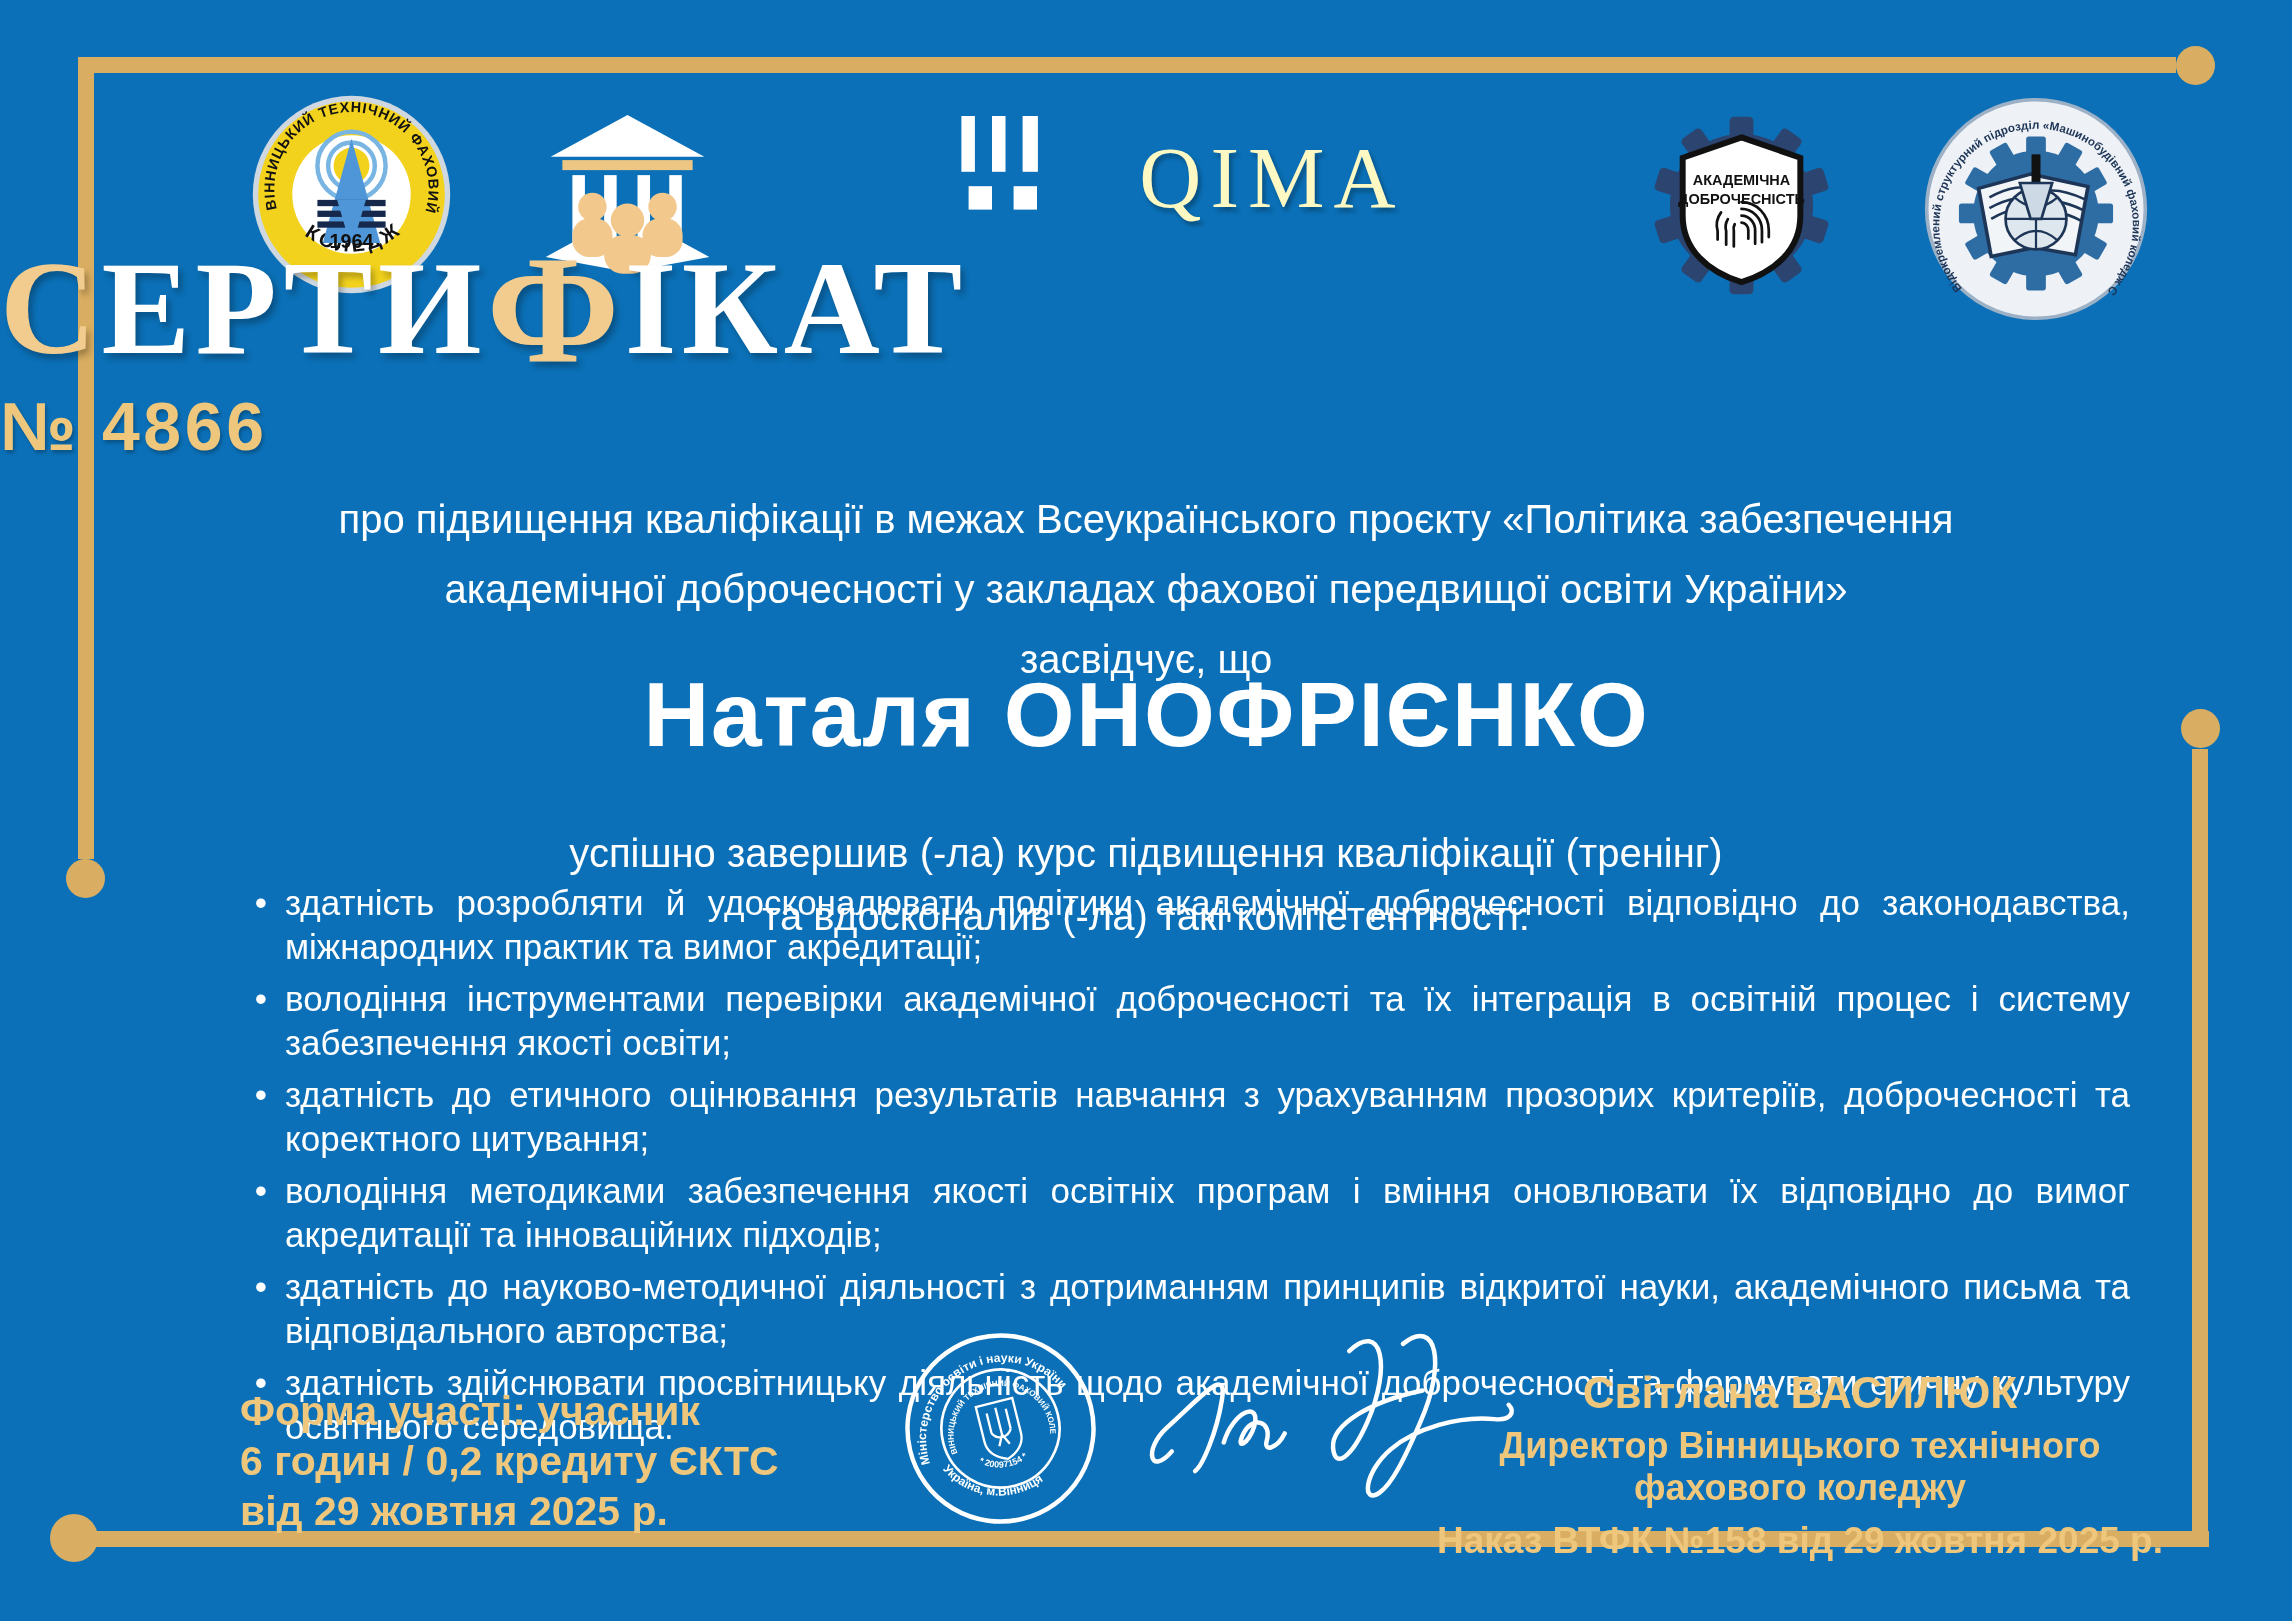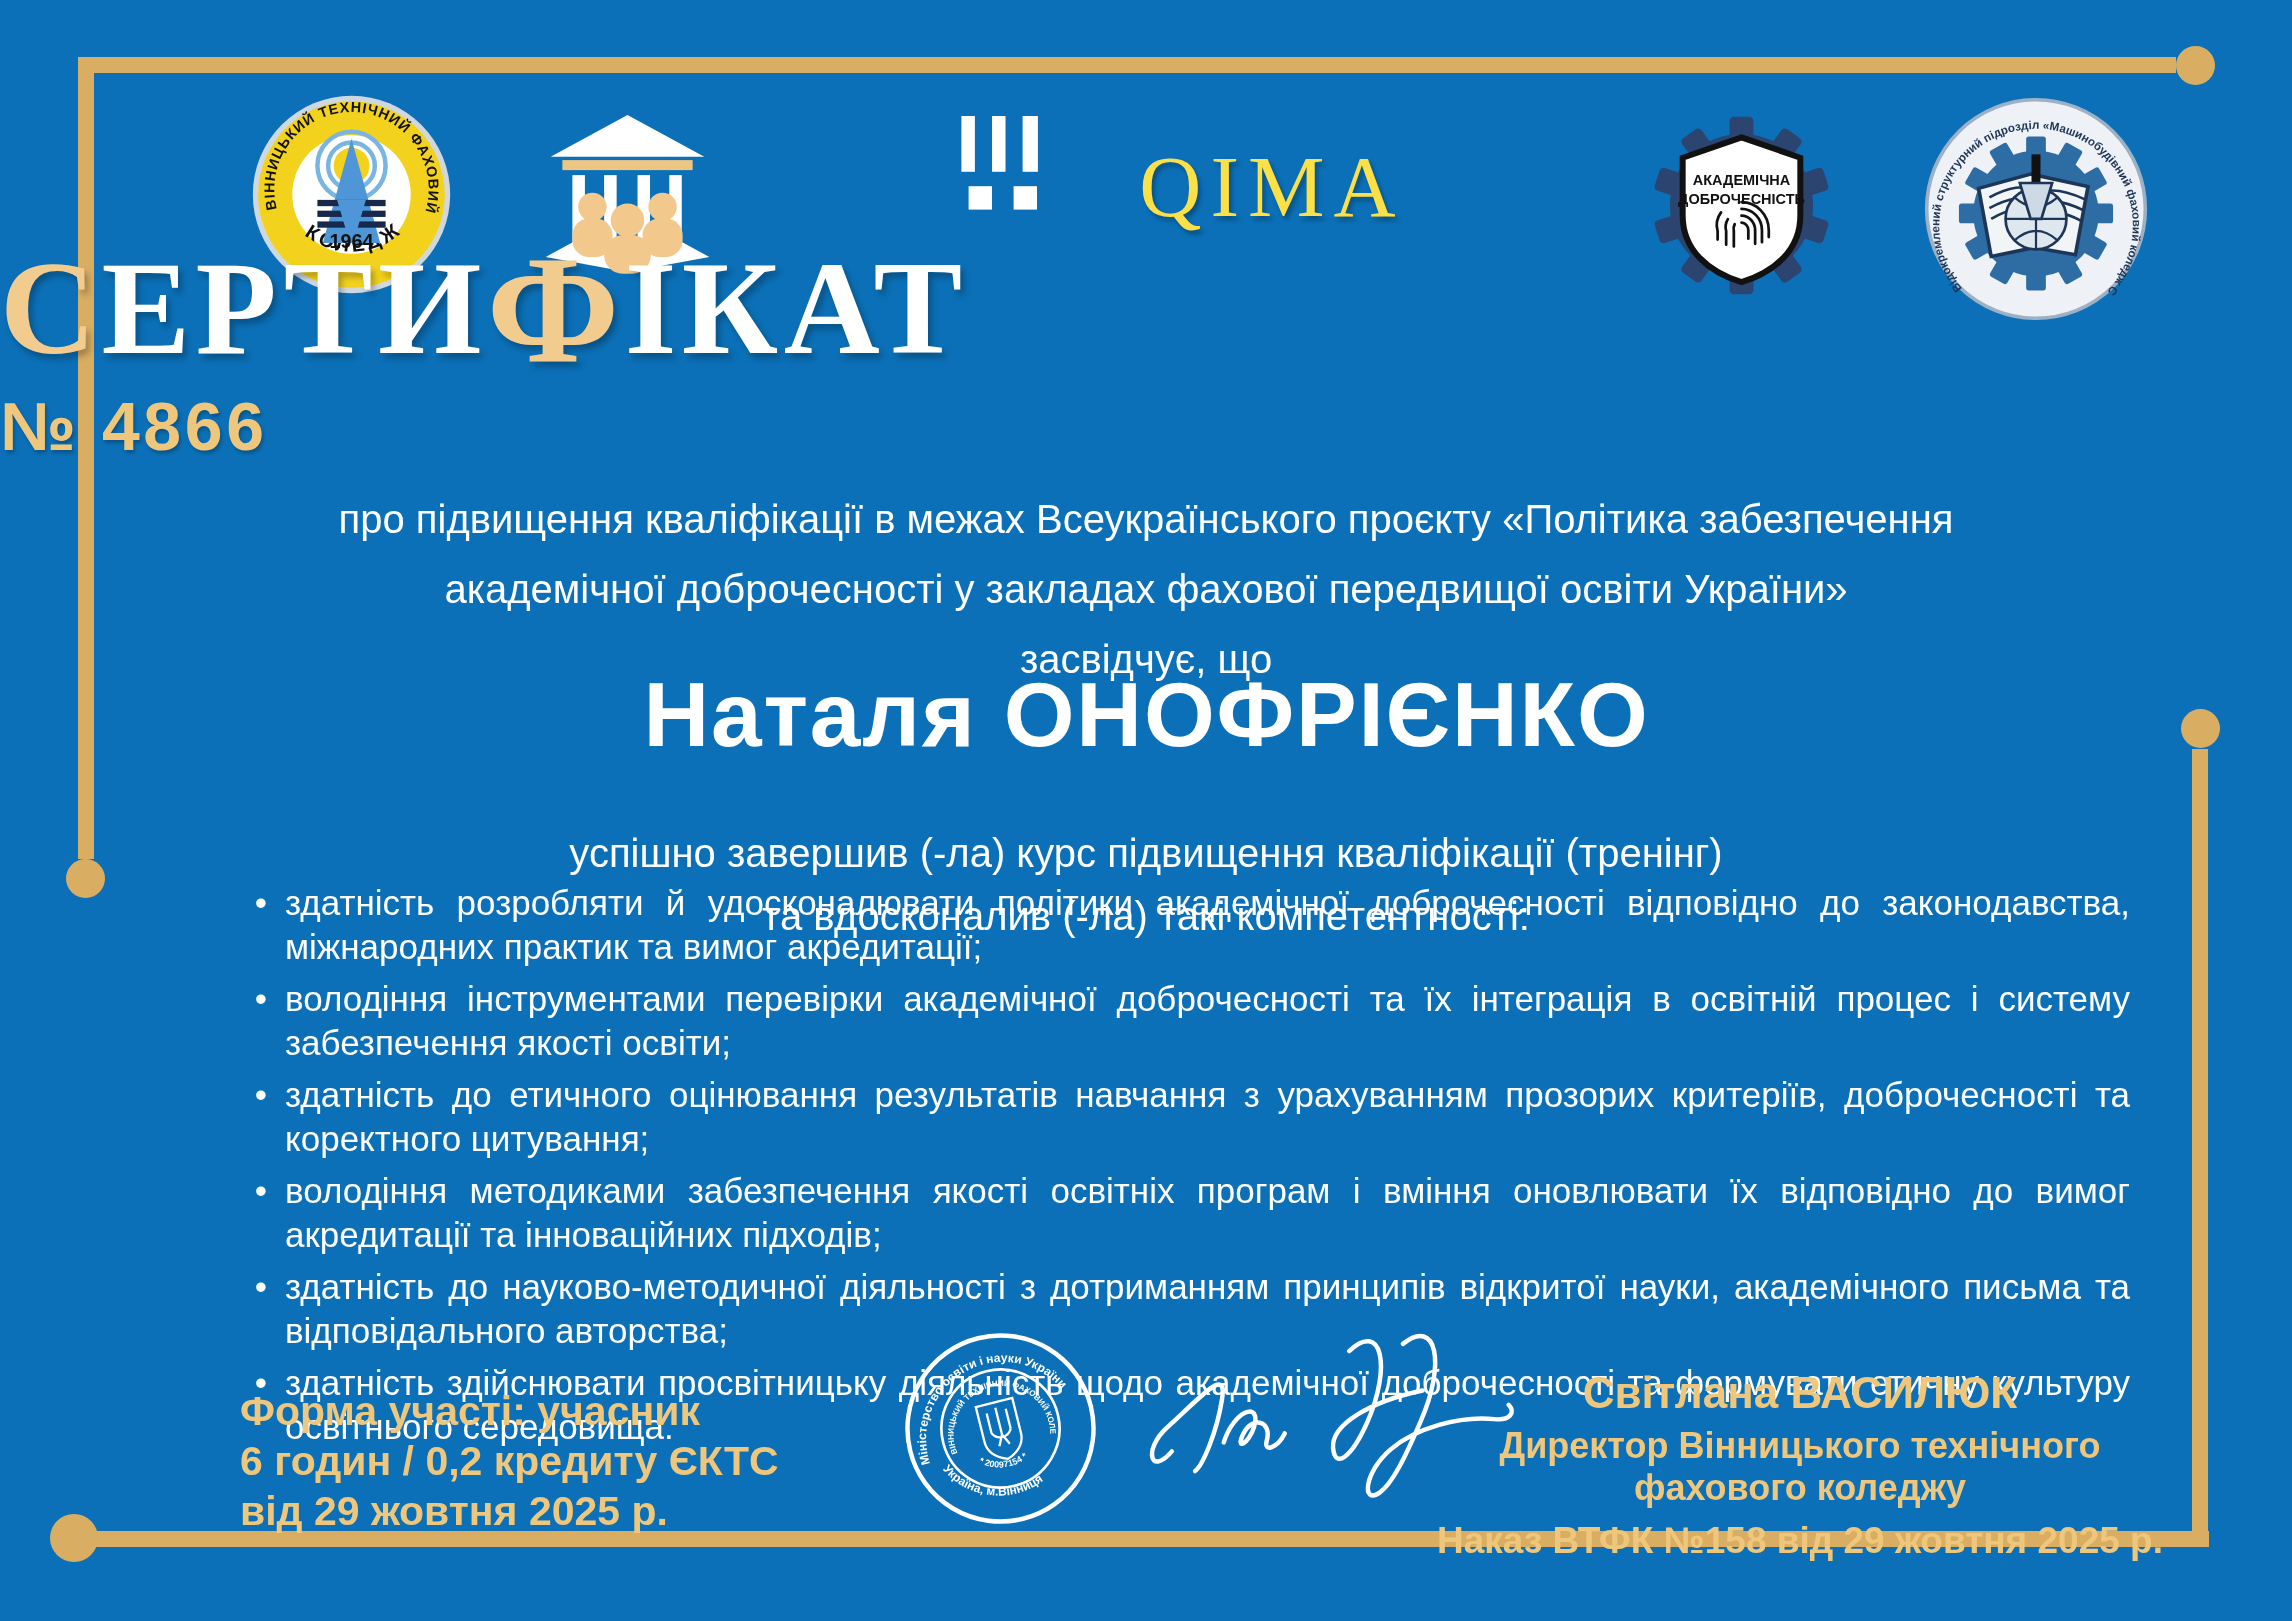--- a/index.html
+++ b/index.html
@@ -19,22 +19,22 @@
   .dot-top-right    { left:2176px; top:46px;   width:39px; height:39px; }
   .dot-left-bottom  { left:66px;   top:859px;  width:39px; height:39px; }
   .dot-bottom-left  { left:50px;   top:1514px; width:48px; height:48px; }
   .dot-right-top    { left:2181px; top:709px;  width:39px; height:39px; }
 
   
   .logo { position:absolute; }
   .vtfk-logo   { left:251px;  top:94px; }
   .building    { left:544px;  top:113px; }
   .bars-logo   { left:956px; top:116px; }
-  .qima { position:absolute; left:1075px; top:137px; width:394px; text-align:center;
-    font-family:"Liberation Serif", serif; font-weight:normal; color:#fde047;
+  .qima { position:absolute; left:1075px; top:128px; width:394px; text-align:center;
+    font-family:"Liberation Serif", serif; font-weight:normal; color:#fef9c3;
     font-size:86px; letter-spacing:9px; text-shadow:2.7px 3.6px 4.5px rgba(0,0,0,.30); }
   .gear-badge  { left:1652px; top:115px; }
   .sumdu-logo  { left:1924px; top:97px; }
 
   
   .title { position:absolute; left:0; top:231px; width:2293px; text-align:left;
     font-family:"Liberation Serif", serif; font-weight:bold; font-size:133px;
     letter-spacing:5.4px; color:#ffffff; text-shadow:3.6px 4.5px 6.3px rgba(0,0,0,.28); }
   .title .gold-letter { color:#f2cc8e; }
   .title .phi { font-size:1.16em; line-height:0; vertical-align:-9px; }

